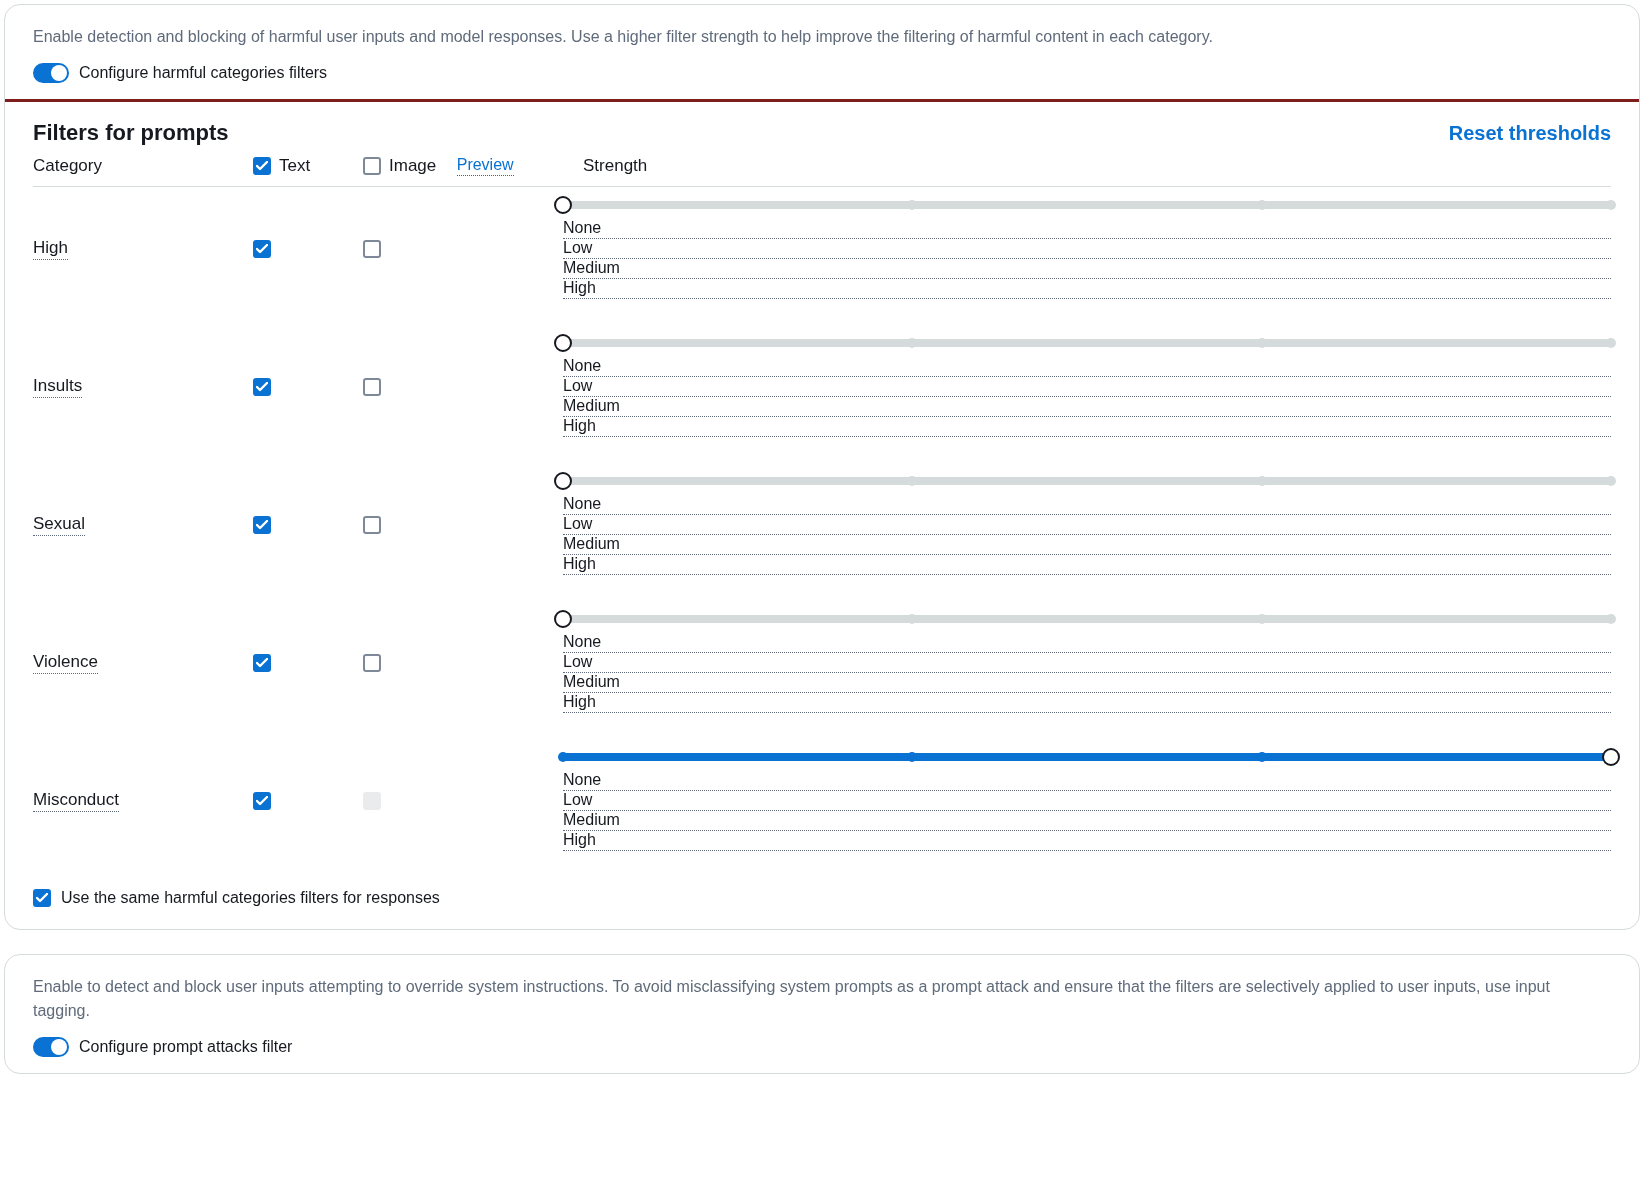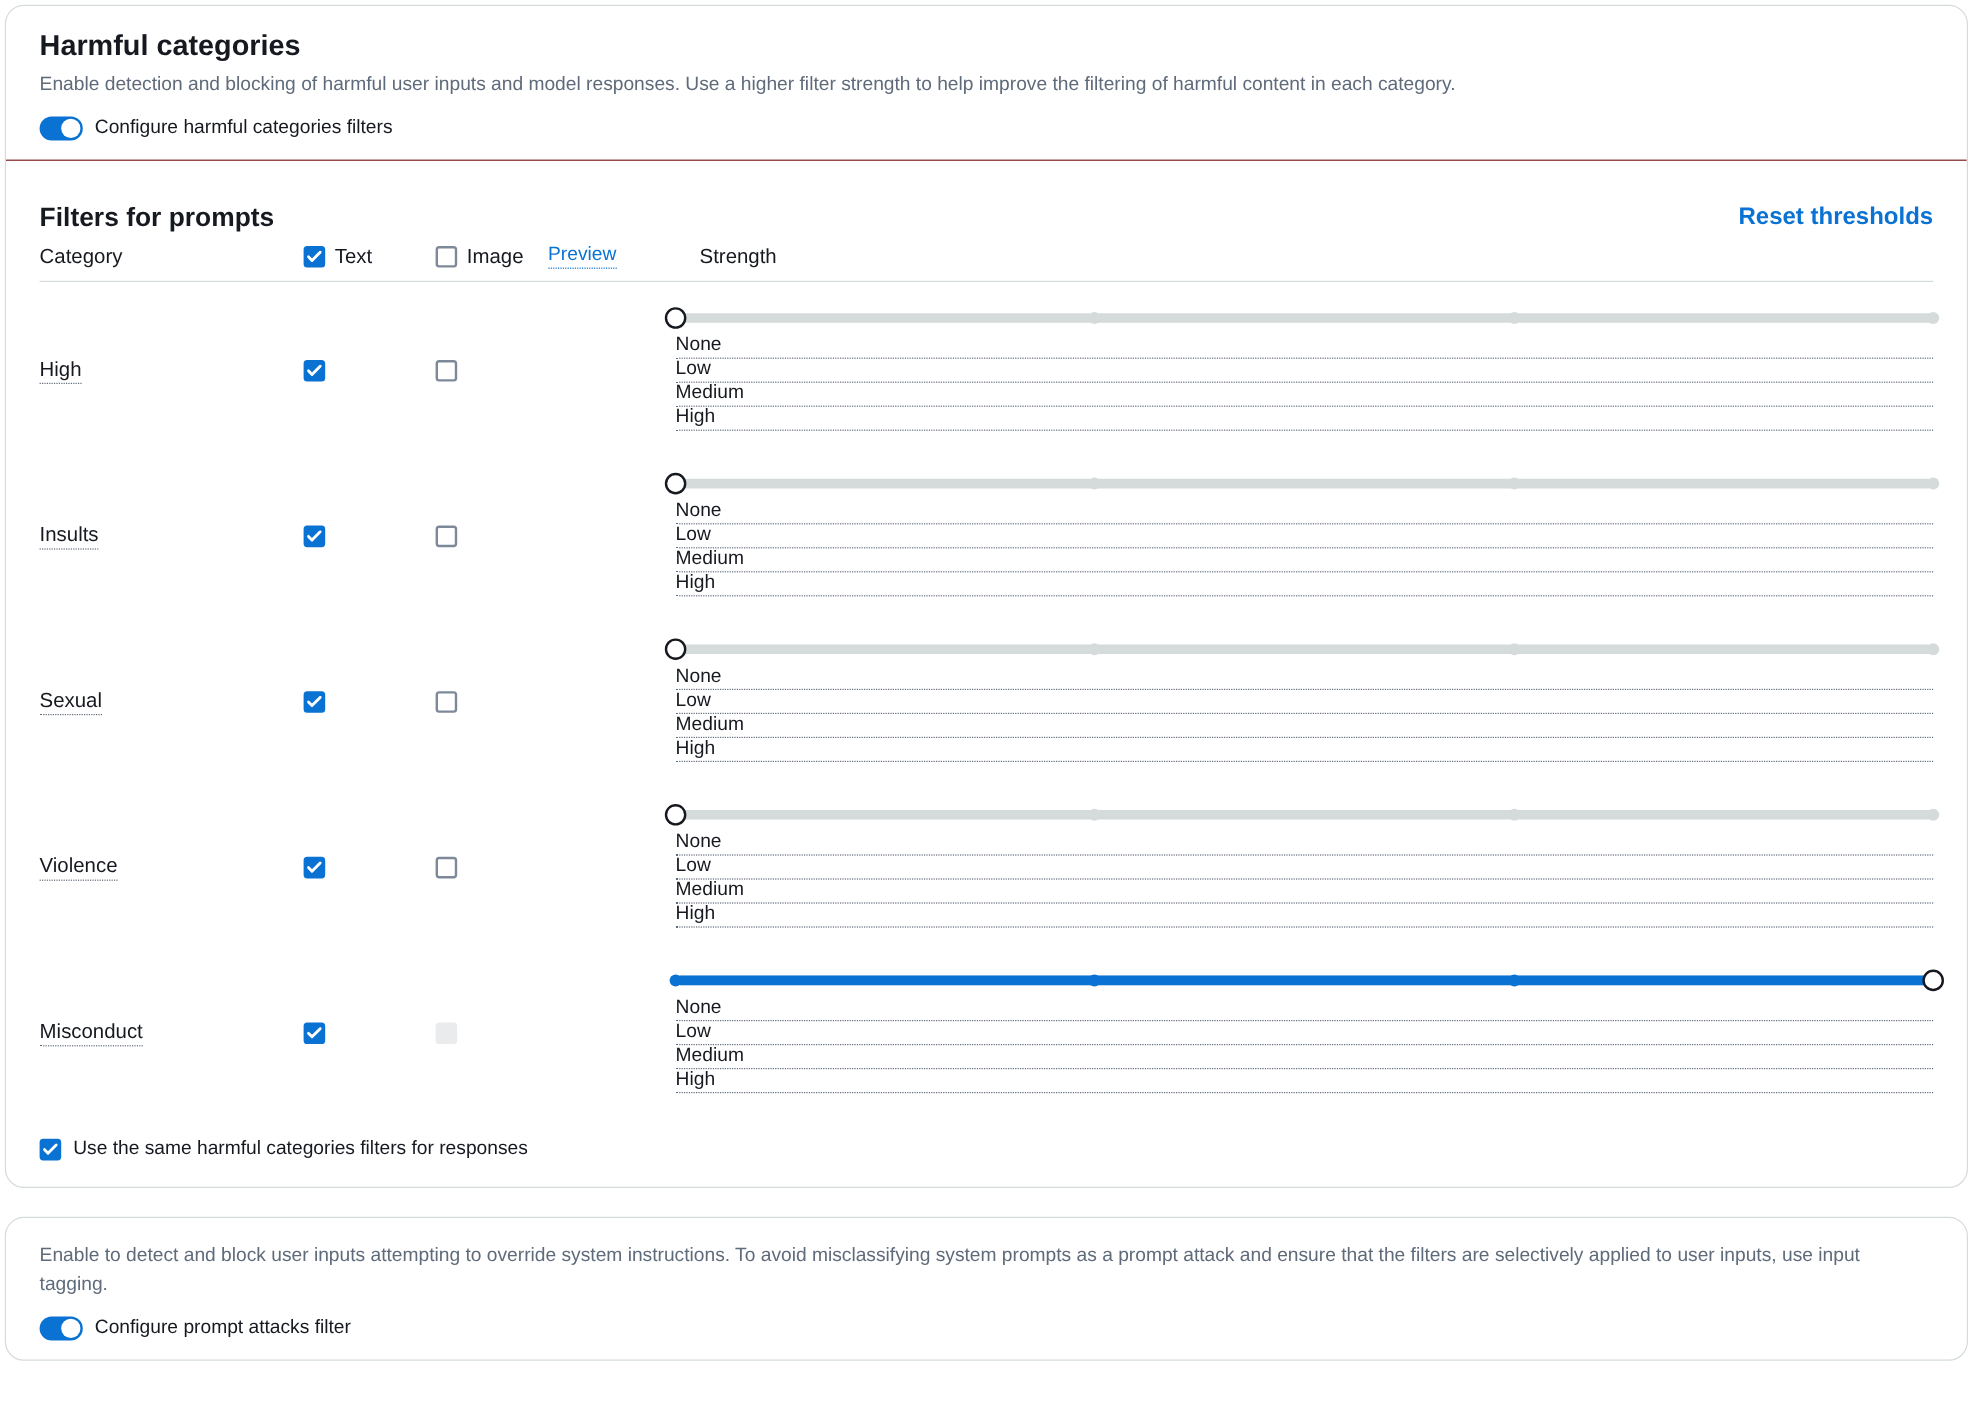--- a/index.html
+++ b/index.html
@@ -53,22 +53,22 @@
     width: 16px;
     height: 16px;
     border-radius: 50%;
     background: #fff;
   }
   .toggle-label {
     font-size: 16px;
     color: #16191f;
   }
   .subpanel {
-    border-top: 1px solid #7f1d1d;
-    padding: 34px 28px 22px 28px;
+    border-top: 3px solid #7f1d1d;
+    padding: 18px 28px 22px 28px;
   }
   .subpanel-head {
     display: flex;
     justify-content: space-between;
     align-items: center;
     margin-bottom: 10px;
   }
   .subpanel-title {
     font-size: 22px;
     font-weight: 700;
@@ -88,21 +88,20 @@
     width: 100%;
   }
   .fg-row {
     display: grid;
     grid-template-columns: 220px 110px 190px 1fr;
     align-items: center;
   }
   .fg-header {
     border-bottom: 1px solid #d5dbdb;
     padding-bottom: 10px;
-    margin-bottom: 12px;
   }
   .fg-header .fg-cell {
     font-size: 16px;
     color: #16191f;
   }
   .fg-body .fg-row {
     padding: 12px 0 26px 0;
   }
   .fg-cell { display: flex; align-items: center; gap: 8px; }
   .col-label {
@@ -198,21 +197,20 @@
     gap: 10px;
     margin-top: 12px;
     font-size: 16px;
   }
 </style>
 </head>
 <body>
 
 <div class="panel">
   <div class="panel-head">
-    <h2 class="panel-title">Harmful categories</h2>
     <p class="panel-desc">Enable detection and blocking of harmful user inputs and model responses. Use a higher filter strength to help improve the filtering of harmful content in each category.</p>
     <div class="toggle-row">
       <div class="toggle">
         <div class="toggle-knob"></div>
       </div>
       <span class="toggle-label">Configure harmful categories filters</span>
     </div>
   </div>
 
   <div class="subpanel">

